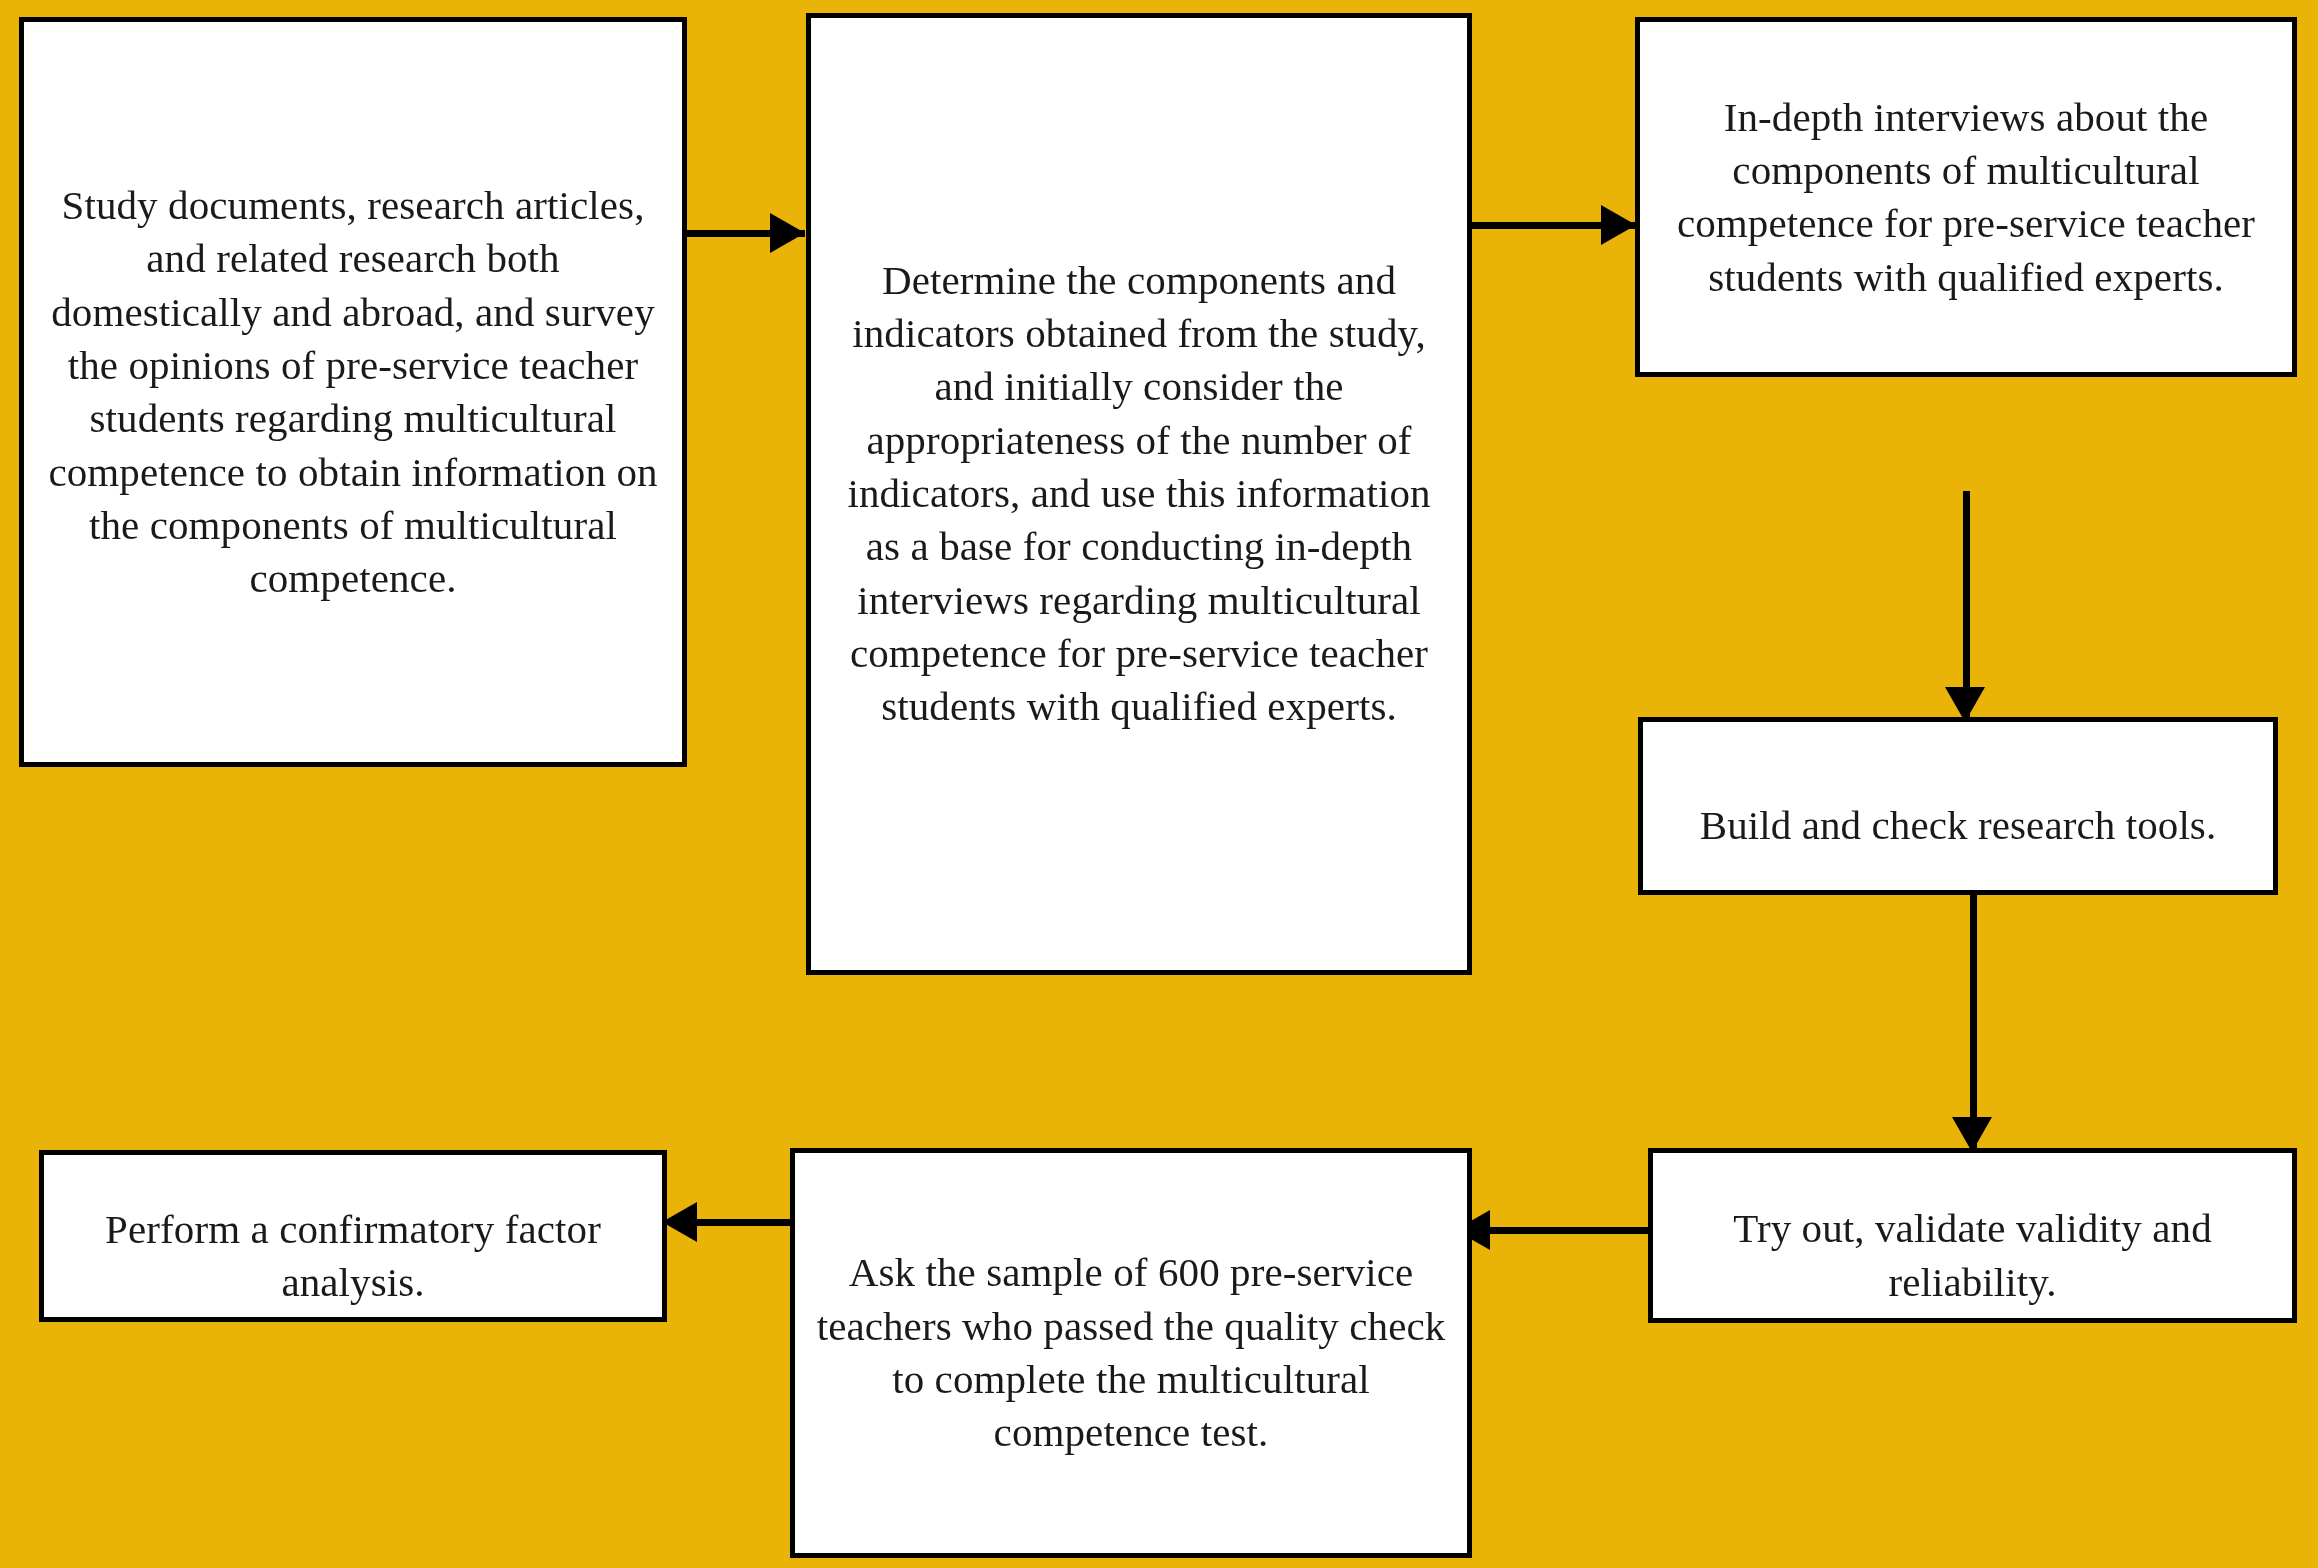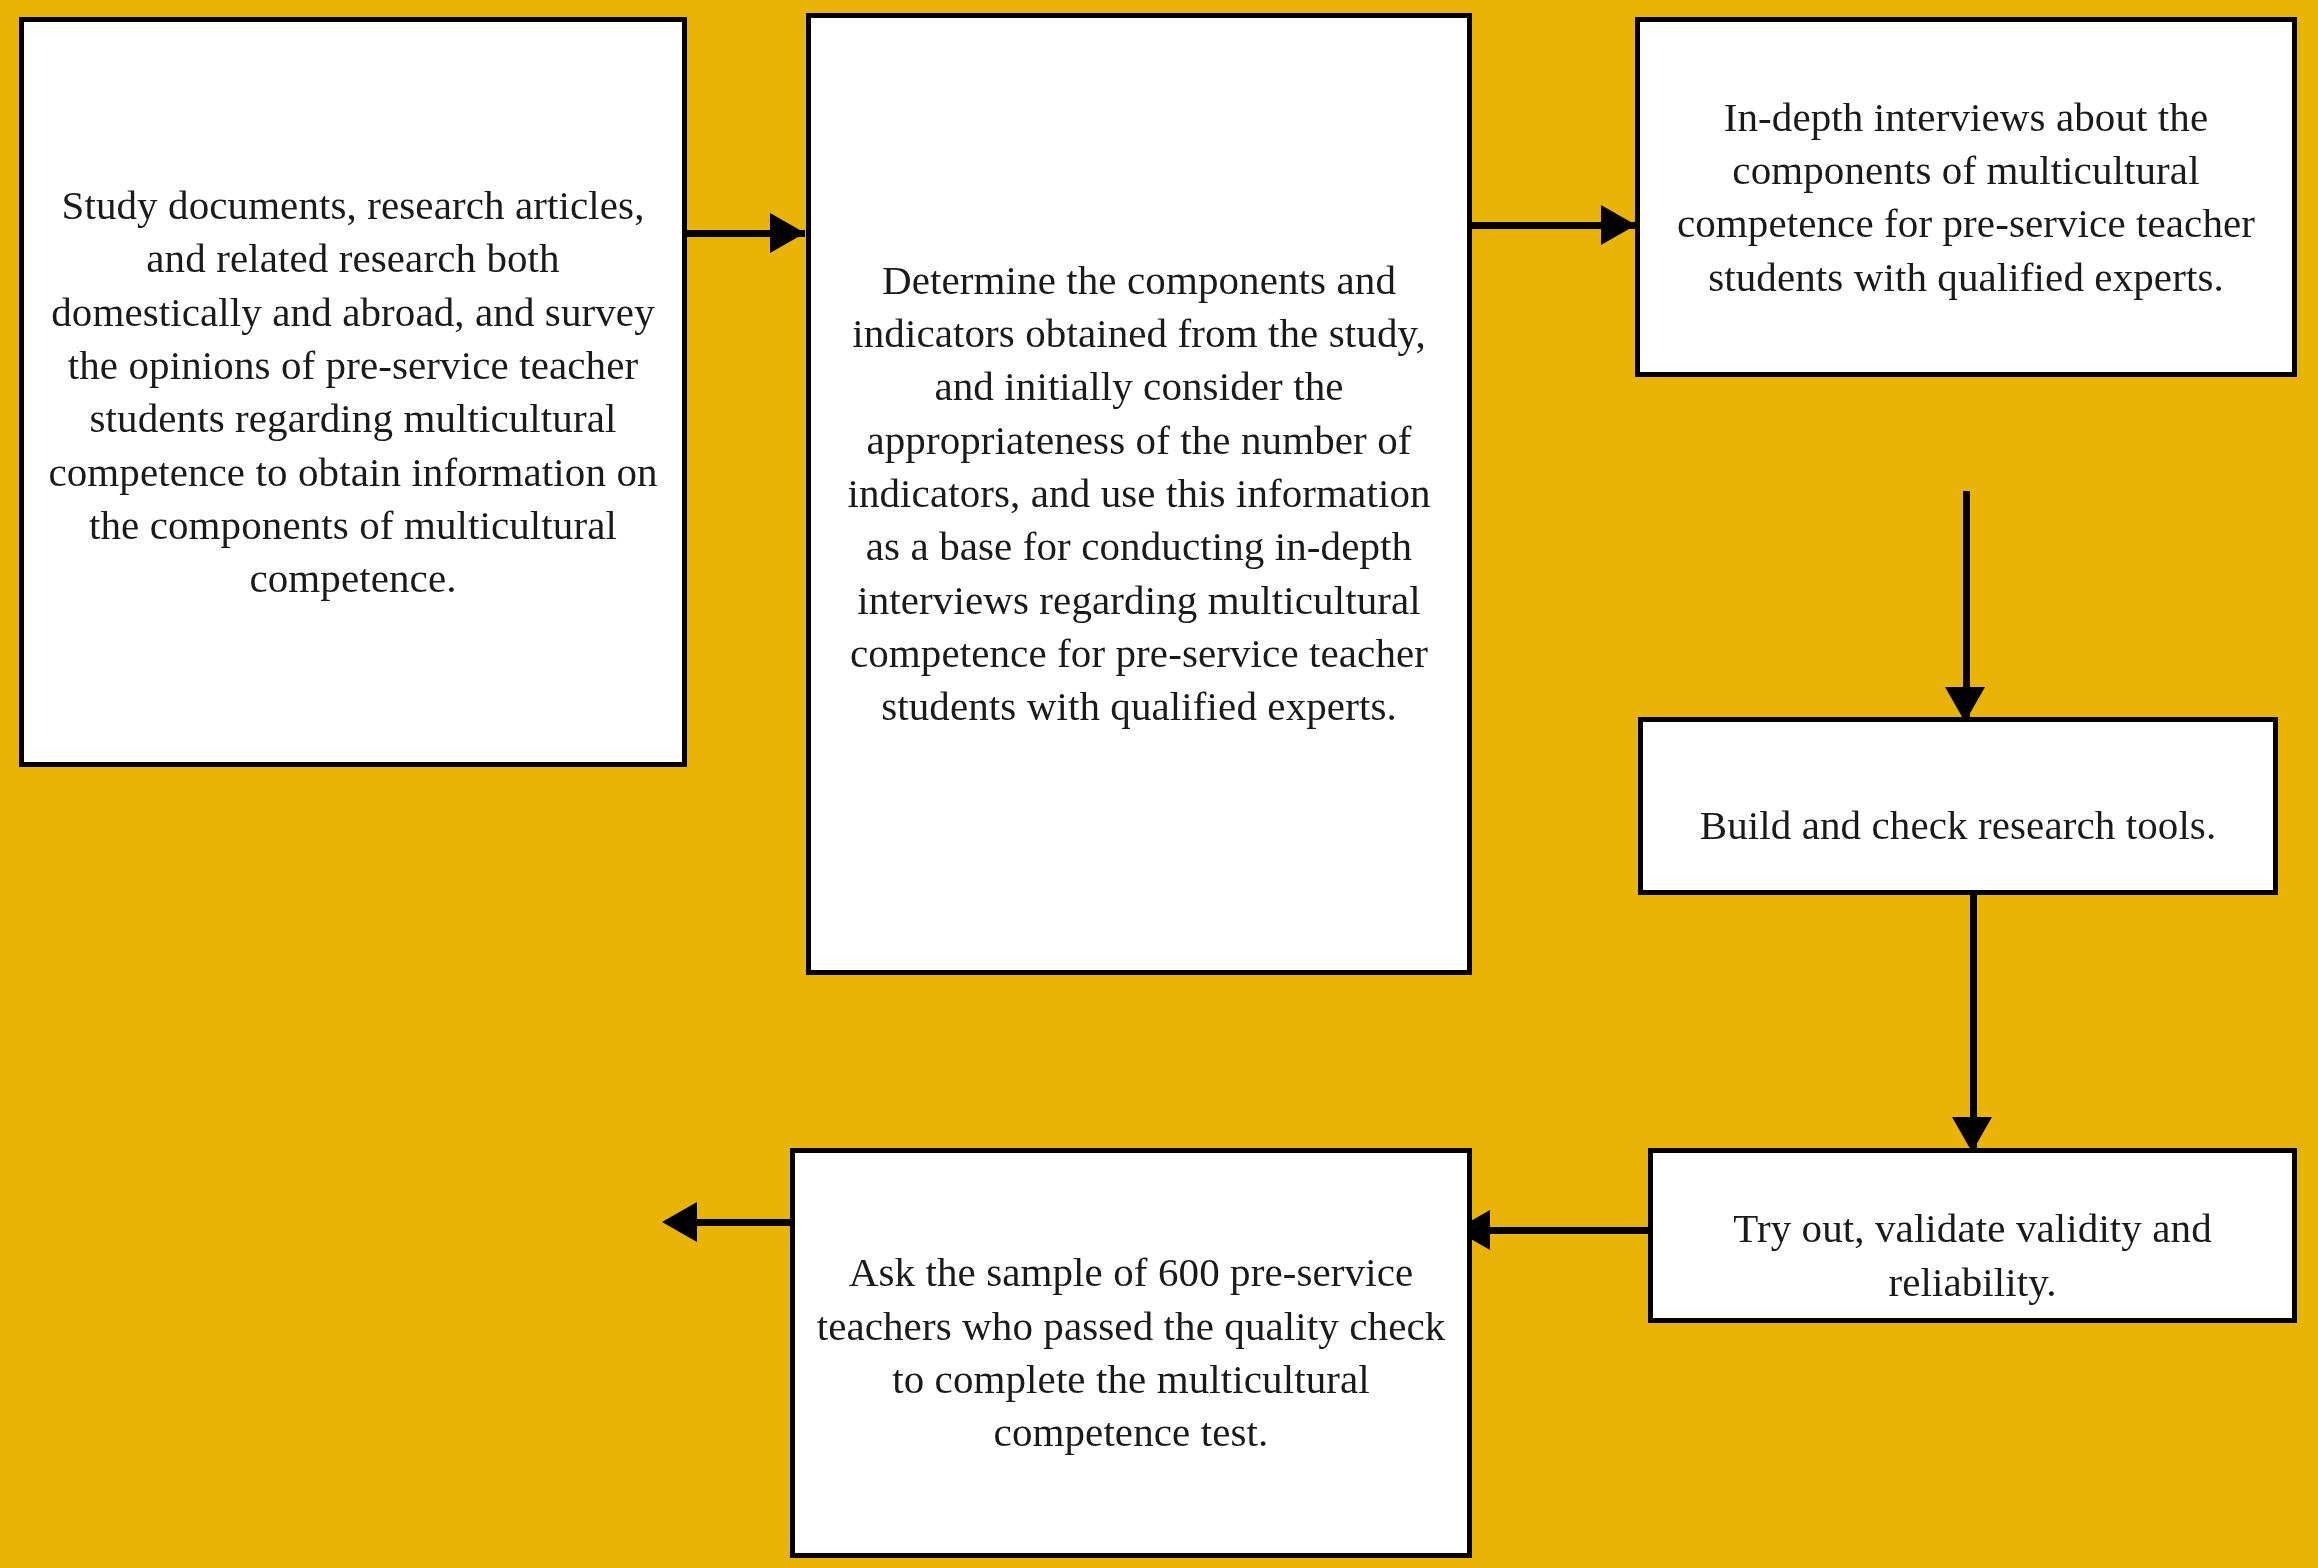--- a/index.html
+++ b/index.html
@@ -112,20 +112,23 @@
   </div>
 
   <div class="node" id="node-5">
     <span class="node-text">Try out, validate validity and reliability.</span>
   </div>
 
   <div class="node" id="node-6">
     <span class="node-text">Ask the sample of 600 pre-service teachers who passed the quality check to complete the multicultural competence test.</span>
   </div>
 
+  <div class="node" id="node-7">
+    <span class="node-text">Perform a confirmatory factor analysis.</span>
+  </div>
 
   <div class="conn" id="edge-1-2">
     <div class="conn-line-h" style="left:682px; top:230px; width:123px;"></div>
     <div class="arrowhead arrow-right" style="left:770px; top:213px;"></div>
   </div>
 
   <div class="conn" id="edge-2-3">
     <div class="conn-line-h" style="left:1466px; top:222px; width:172px;"></div>
     <div class="arrowhead arrow-right" style="left:1601px; top:205px;"></div>
   </div>

